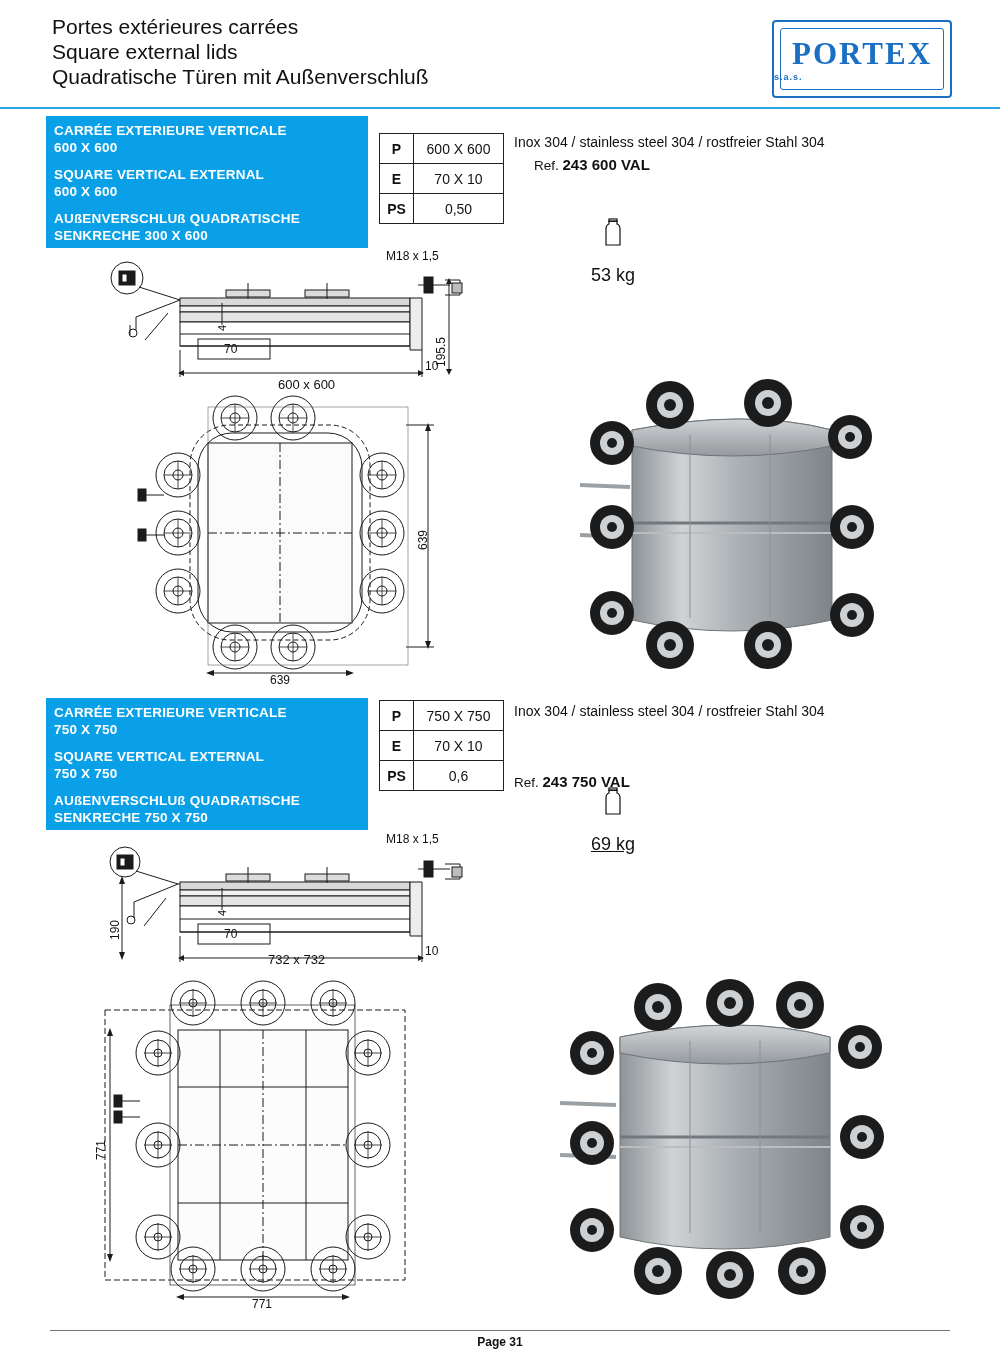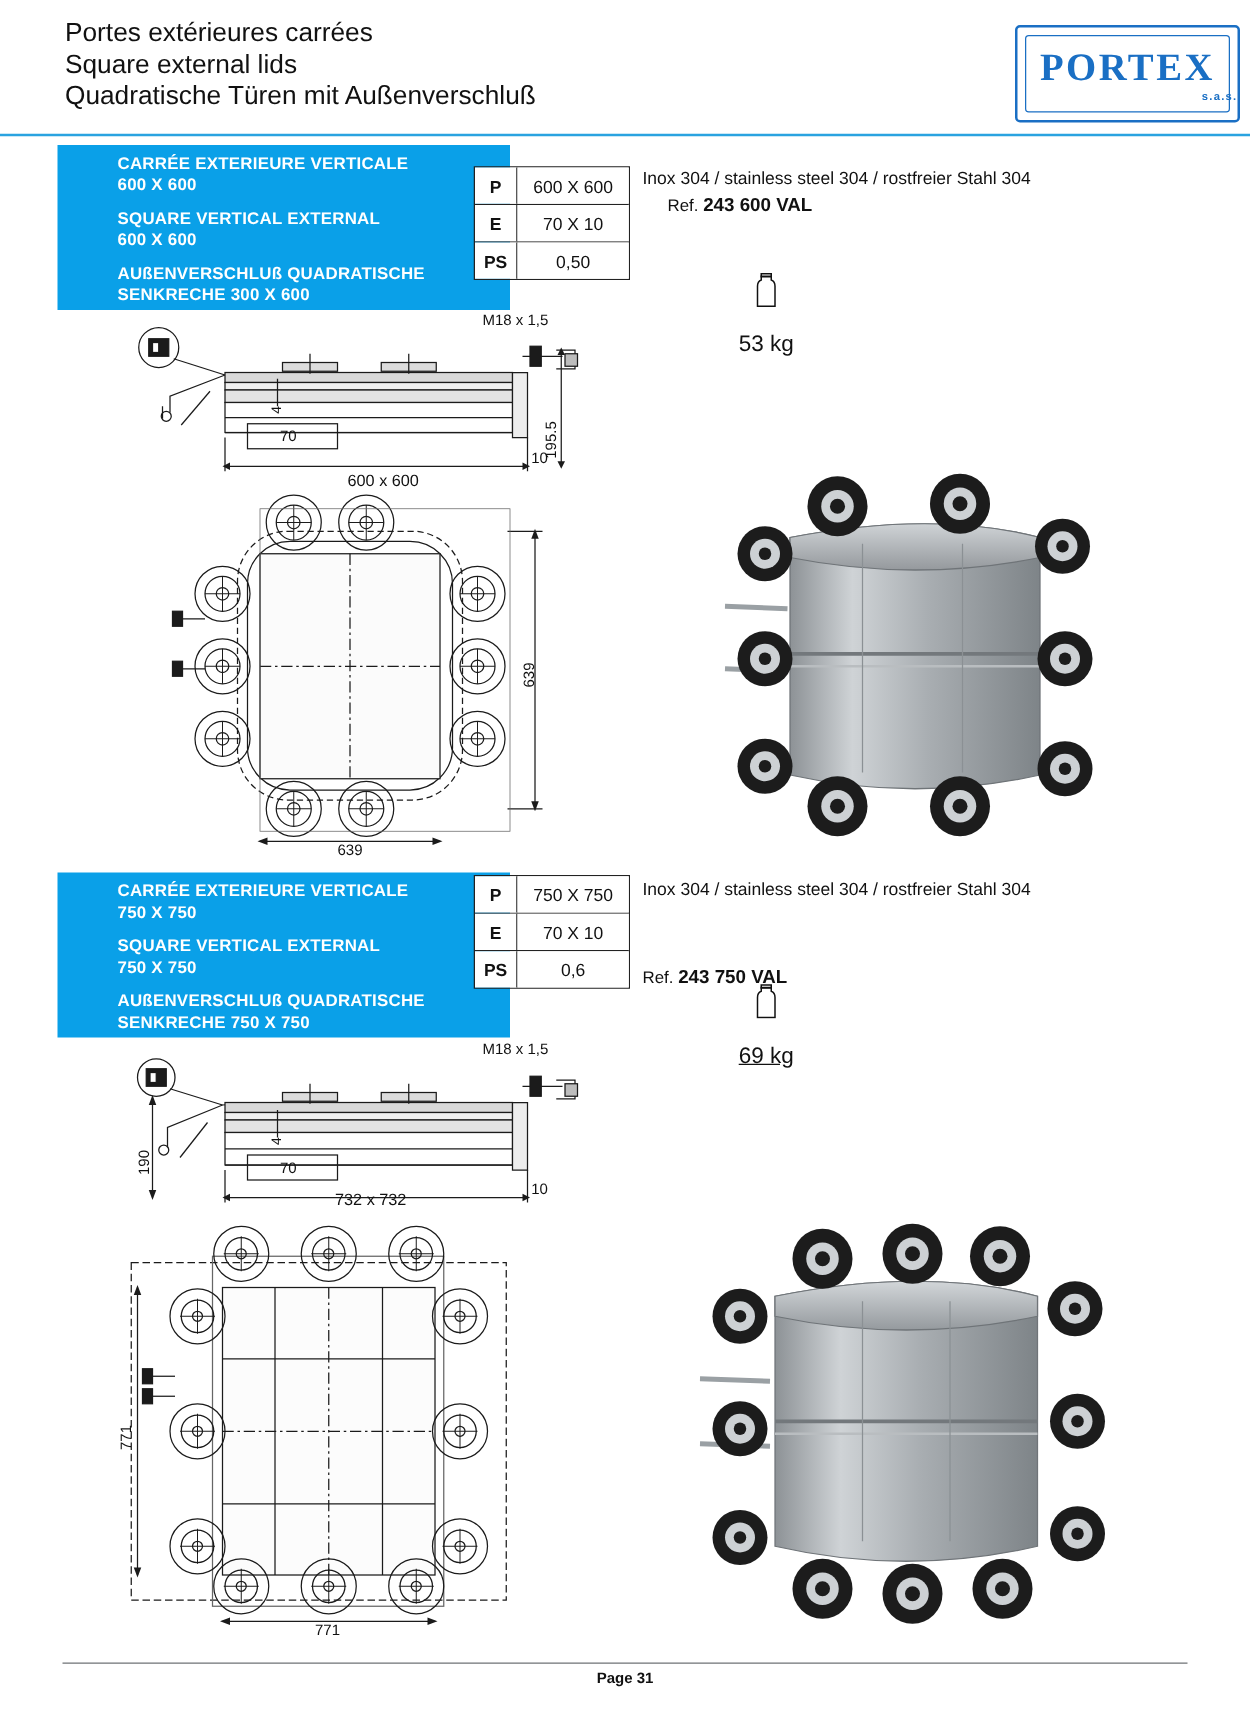--- a/index.html
+++ b/index.html
@@ -13,29 +13,29 @@
   }
   .page{position:relative;width:1000px;height:1367px;}
 
   
   .header{position:absolute;left:0;top:0;width:1000px;height:108px;}
   .title-block{position:absolute;left:52px;top:14px;}
   .title-line{font-size:21px;font-weight:normal;line-height:25px;color:#111;white-space:nowrap;}
   .hrule{position:absolute;left:0;top:107px;width:1000px;height:2px;background:#2aa3e0;}
 
   
-  .logo{position:absolute;left:772px;top:20px;width:176px;height:74px;border:2px solid #1a6fc4;border-radius:4px;background:#fff;margin-left:40px;}
+  .logo{position:absolute;left:772px;top:20px;width:176px;height:74px;border:2px solid #1a6fc4;border-radius:4px;background:#fff;}
   .logo .inner{position:absolute;left:6px;top:6px;right:6px;bottom:6px;border:1px solid #1a6fc4;border-radius:3px;}
   .logo .word{position:absolute;left:0;right:0;top:14px;text-align:center;font-size:31px;font-weight:bold;letter-spacing:2px;color:#1a6fc4;font-family:"Liberation Serif",serif;}
-  .logo .sub{position:absolute;left:0;right:0;top:50px;text-align:right;font-size:9px;font-weight:bold;color:#1a6fc4;letter-spacing:1px;}
+  .logo .sub{position:absolute;left:0;right:0;top:50px;text-align:left;font-size:9px;font-weight:bold;color:#1a6fc4;letter-spacing:1px;}
 
   
   .section{position:absolute;left:0;width:1000px;}
 
-  .blue-box{position:absolute;left:46px;width:322px;background:#0aa0e8;color:#fff;padding-left:40px;}
+  .blue-box{position:absolute;left:46px;width:322px;background:#0aa0e8;color:#fff;}
   .blue-box .bb-line{font-size:13.5px;font-weight:bold;line-height:17px;padding-left:8px;letter-spacing:.2px;}
   .blue-box .bb-group{padding:6px 0 4px 0;}
 
   .spec-table{position:absolute;width:123px;border:1px solid #222;}
   .spec-table .row{display:flex;height:29px;border-bottom:1px solid #222;}
   .spec-table .row:last-child{border-bottom:none;}
   .spec-table .k{width:33px;border-right:1px solid #222;font-weight:bold;font-size:14px;display:flex;align-items:center;justify-content:center;background:#fff;}
   .spec-table .v{flex:1;font-size:14px;display:flex;align-items:center;justify-content:center;background:#fff;}
 
   .mat-line{position:absolute;font-size:14px;color:#111;white-space:nowrap;}

